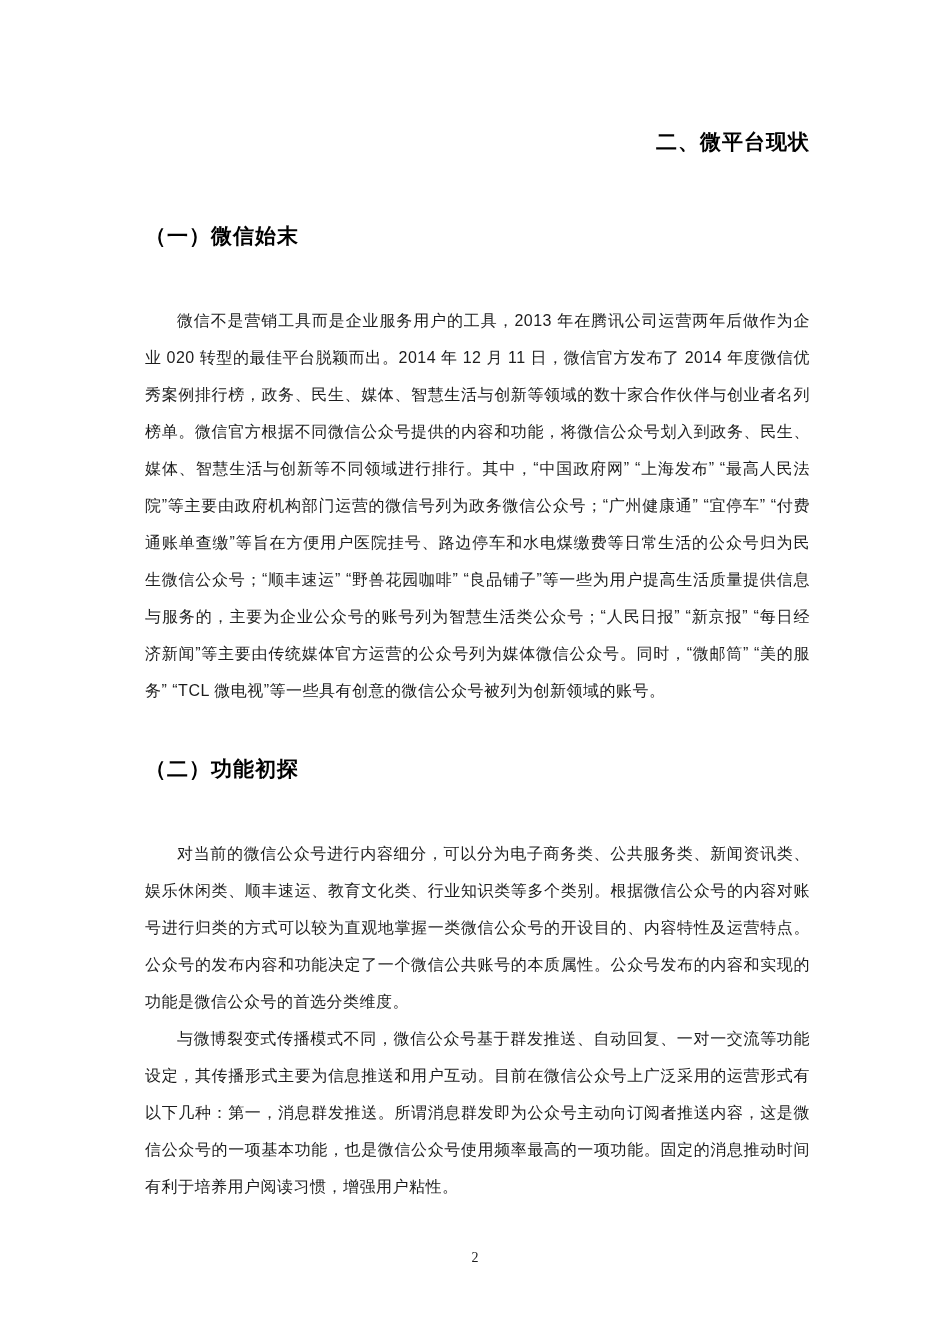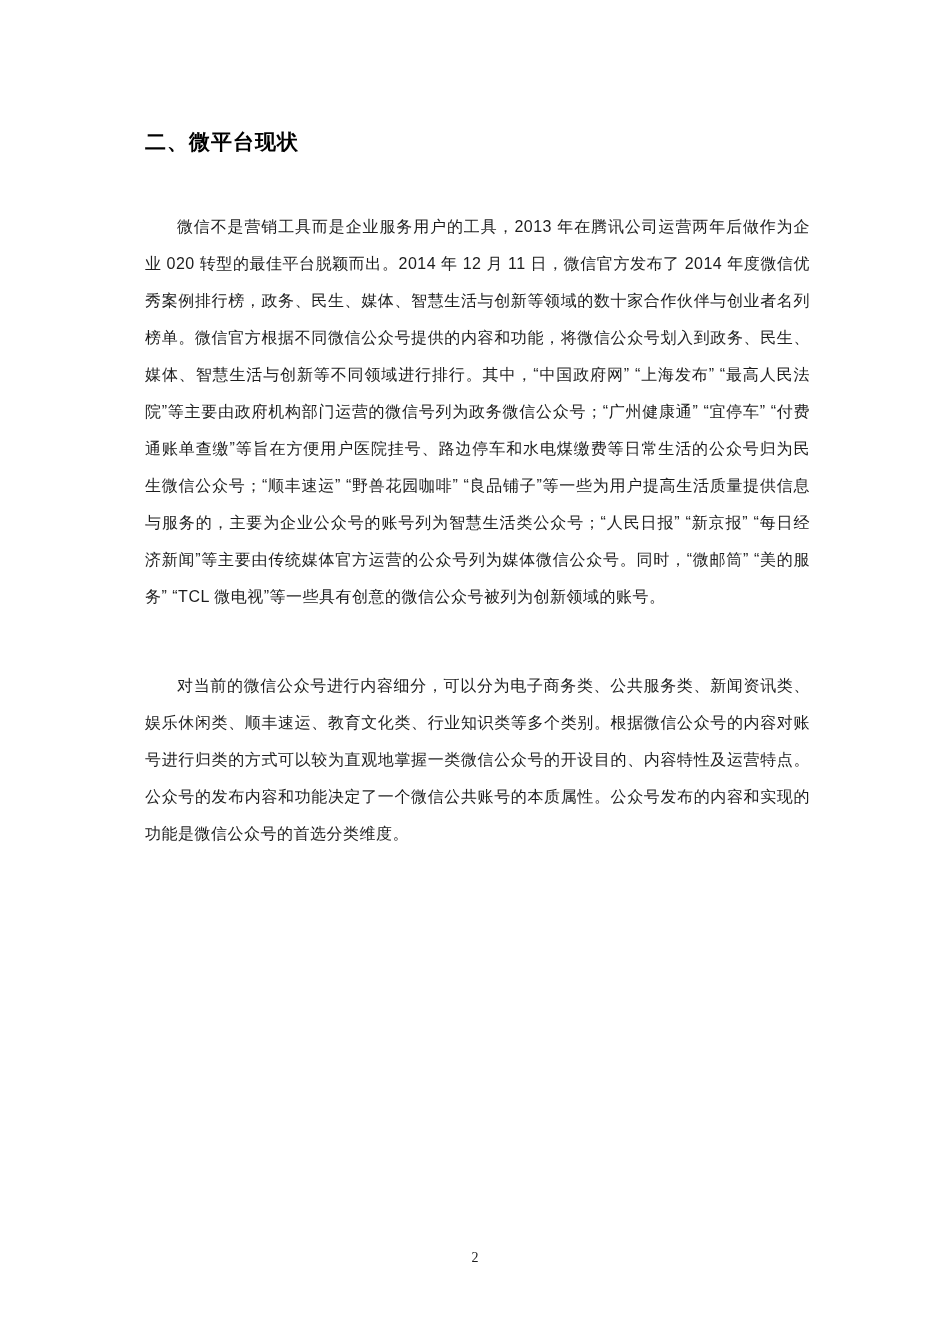--- a/index.html
+++ b/index.html
@@ -15,20 +15,21 @@
   }
   .content {
     padding: 128px 140px 0 145px;
   }
   .h-section {
     font-family: "Liberation Sans", "DejaVu Sans", sans-serif;
     font-weight: bold;
     font-size: 21px;
     color: #000000;
     letter-spacing: 1px;
+    text-align: right;
   }
   .h-sub {
     font-family: "Liberation Sans", "DejaVu Sans", sans-serif;
     font-weight: bold;
     font-size: 21px;
     color: #000000;
     letter-spacing: 1px;
   }
   .h-sub-1 { margin-top: 66px; }
   .h-sub-2 { margin-top: 46px; }
@@ -55,23 +56,26 @@
   }
 </style>
 </head>
 <body>
 
 <div class="page">
   <div class="content">
 
     <h1 class="h-section">二、微平台现状</h1>
 
+    <h2 class="h-sub h-sub-1">（一）微信始末</h2>
 
     <p class="para para-first">微信不是营销工具而是企业服务用户的工具，2013 年在腾讯公司运营两年后做作为企业 020 转型的最佳平台脱颖而出。2014 年 12 月 11 日，微信官方发布了 2014 年度微信优秀案例排行榜，政务、民生、媒体、智慧生活与创新等领域的数十家合作伙伴与创业者名列榜单。微信官方根据不同微信公众号提供的内容和功能，将微信公众号划入到政务、民生、媒体、智慧生活与创新等不同领域进行排行。其中，“中国政府网” “上海发布” “最高人民法院”等主要由政府机构部门运营的微信号列为政务微信公众号；“广州健康通” “宜停车” “付费通账单查缴”等旨在方便用户医院挂号、路边停车和水电煤缴费等日常生活的公众号归为民生微信公众号；“顺丰速运” “野兽花园咖啡” “良品铺子”等一些为用户提高生活质量提供信息与服务的，主要为企业公众号的账号列为智慧生活类公众号；“人民日报” “新京报” “每日经济新闻”等主要由传统媒体官方运营的公众号列为媒体微信公众号。同时，“微邮筒” “美的服务” “TCL 微电视”等一些具有创意的微信公众号被列为创新领域的账号。</p>
 
+    <h2 class="h-sub h-sub-2">（二）功能初探</h2>
 
     <p class="para para-first">对当前的微信公众号进行内容细分，可以分为电子商务类、公共服务类、新闻资讯类、娱乐休闲类、顺丰速运、教育文化类、行业知识类等多个类别。根据微信公众号的内容对账号进行归类的方式可以较为直观地掌握一类微信公众号的开设目的、内容特性及运营特点。公众号的发布内容和功能决定了一个微信公共账号的本质属性。公众号发布的内容和实现的功能是微信公众号的首选分类维度。</p>
 
+    <p class="para para-follow">与微博裂变式传播模式不同，微信公众号基于群发推送、自动回复、一对一交流等功能设定，其传播形式主要为信息推送和用户互动。目前在微信公众号上广泛采用的运营形式有以下几种：第一，消息群发推送。所谓消息群发即为公众号主动向订阅者推送内容，这是微信公众号的一项基本功能，也是微信公众号使用频率最高的一项功能。固定的消息推动时间有利于培养用户阅读习惯，增强用户粘性。</p>
 
   </div>
 
   <div class="page-number">2</div>
 </div>
 
 </body></html>

